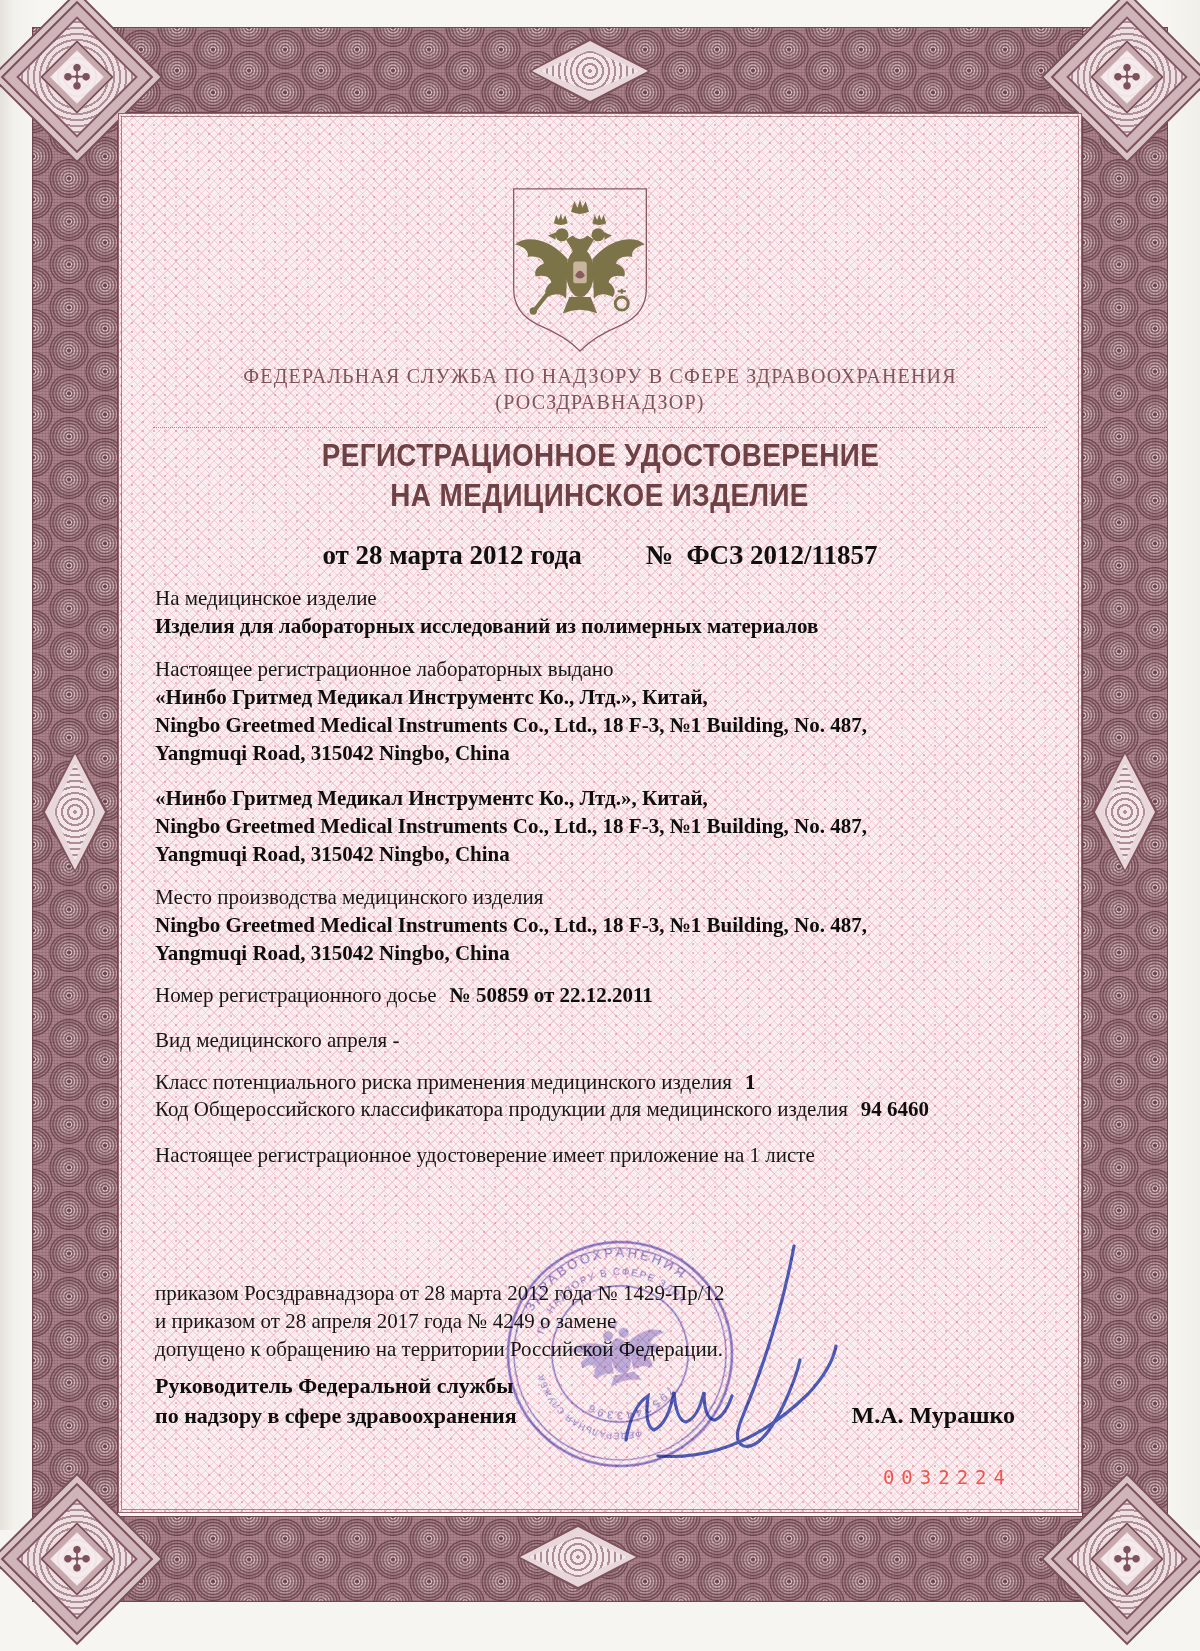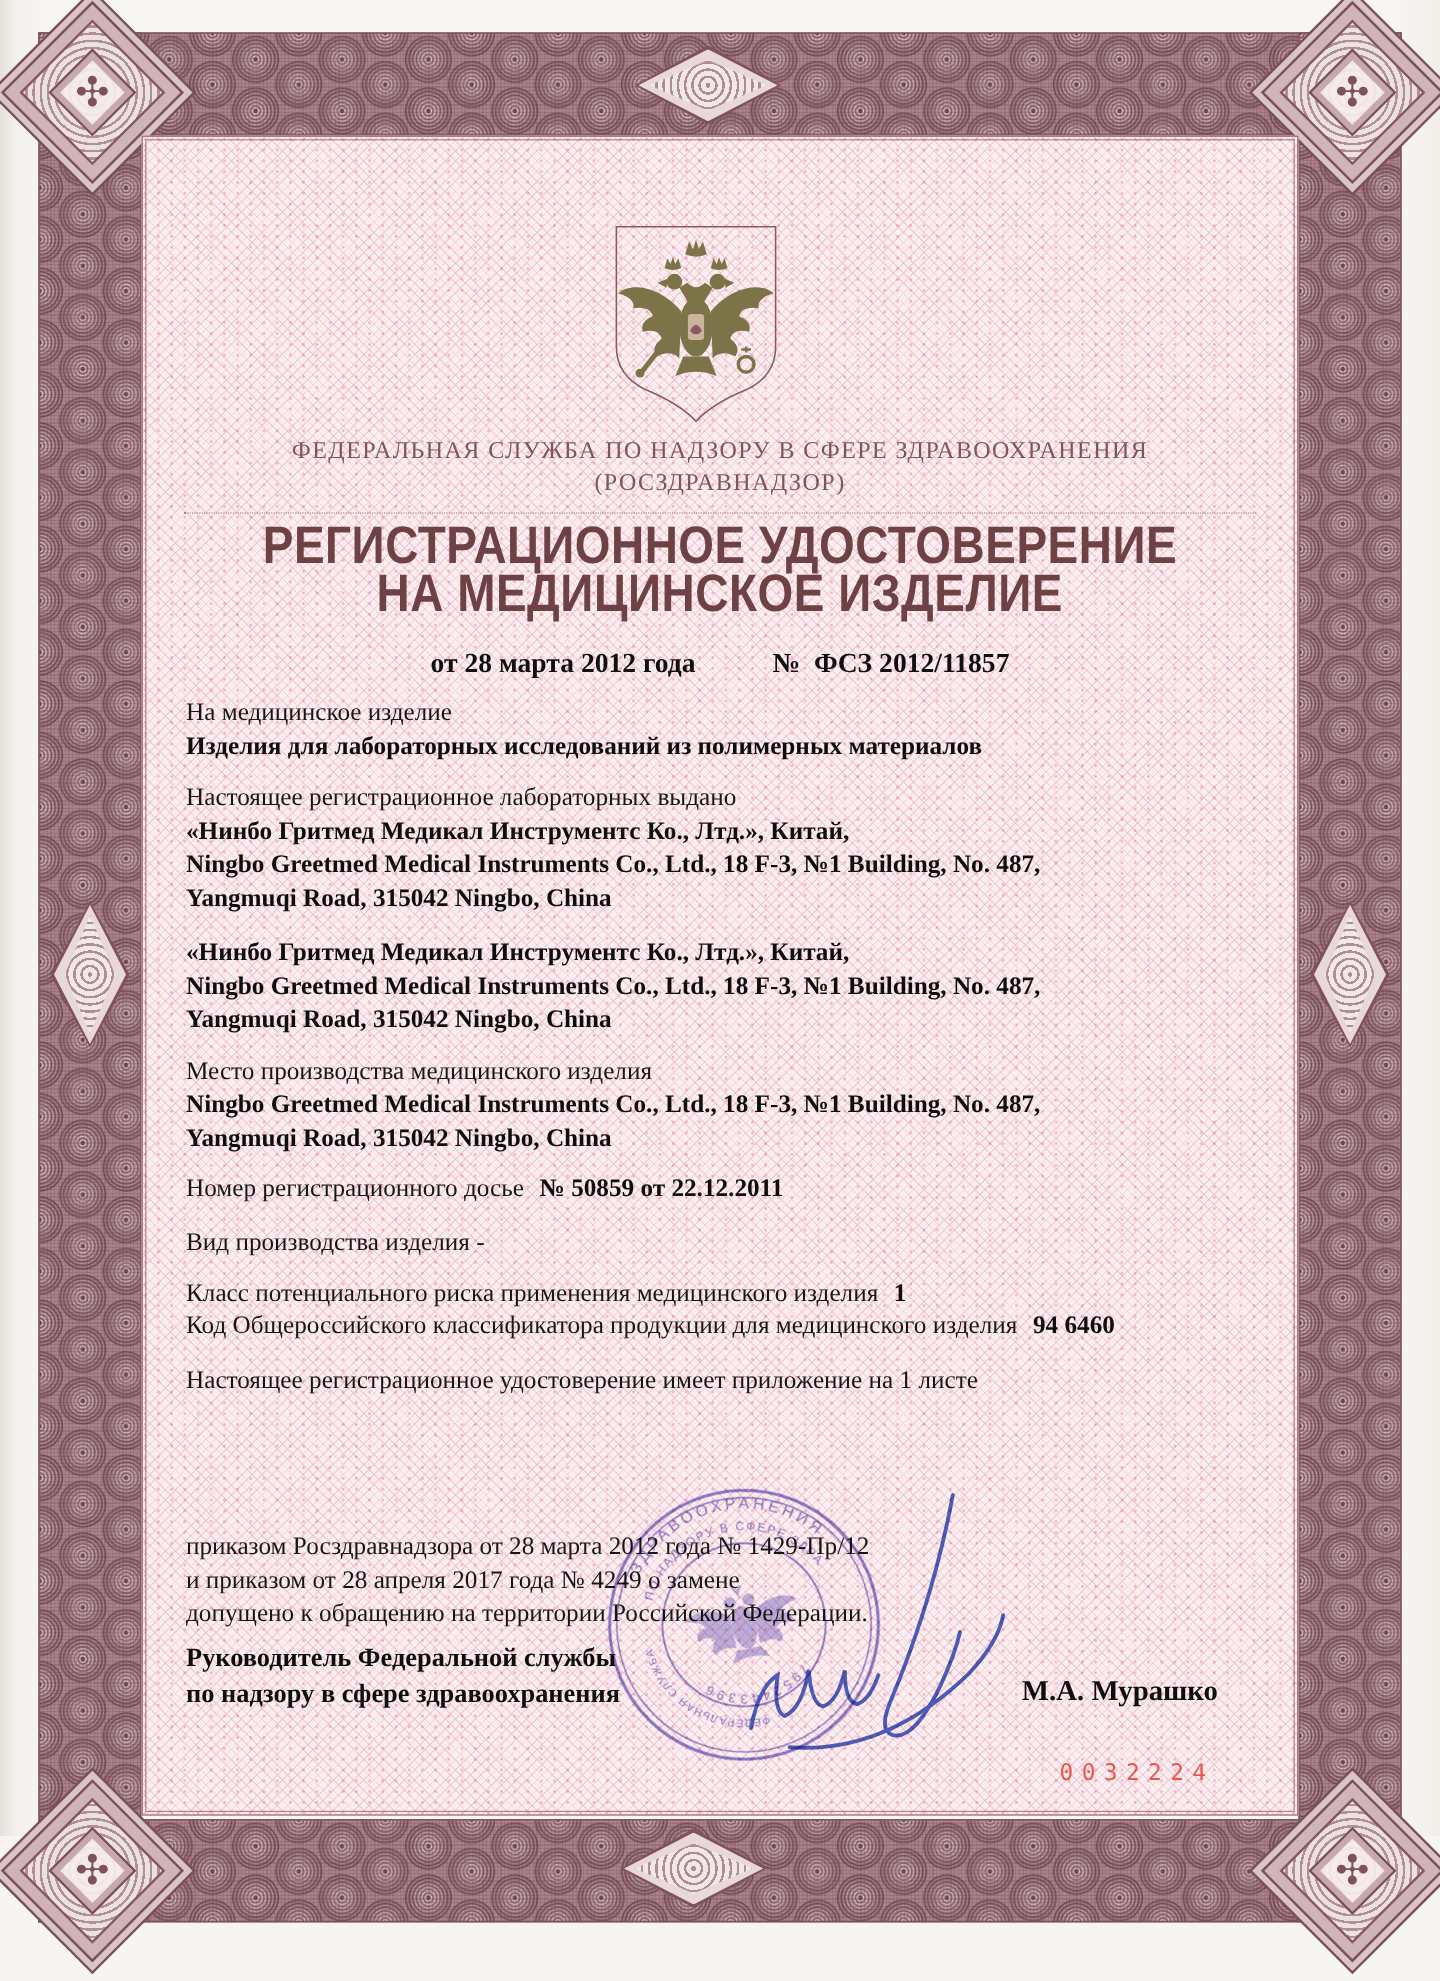--- a/index.html
+++ b/index.html
@@ -54,25 +54,25 @@
       repeating-linear-gradient(135deg, rgba(236,176,191,.5) 0 1px, rgba(255,255,255,0) 1px 6px);
     background-size:11px 9px,auto,auto;}
   .inner::before{content:"";position:absolute;inset:2px;border:1px solid rgba(148,98,106,.75);pointer-events:none;}
   
   .emblem{margin:70px auto 0;width:160px;height:172px;transform:translateX(-20px);}
   
   .authority{margin-top:7px;text-align:center;color:#7e565a;font-size:20px;line-height:26px;letter-spacing:1.2px;}
   .divider{width:93%;margin:12px auto 0;border-top:1px dotted rgba(138,92,99,.7);height:0;}
   
   .title{margin:7px 0 0;text-align:center;color:#6e4244;font-family:"Liberation Sans",sans-serif;
-    font-weight:bold;font-size:44px;line-height:40px;}
+    font-weight:bold;font-size:32px;line-height:40px;}
   .title .tline{display:inline-block;transform:scaleX(.87);letter-spacing:.5px;white-space:nowrap;}
   
   .issue-line{margin-top:25px;display:flex;justify-content:center;gap:64px;
-    font-weight:bold;font-size:23px;color:#101010;white-space:pre;}
+    font-weight:bold;font-size:27px;color:#101010;white-space:pre;}
   
   .content{padding:0 30px 0 36px;color:#161616;font-size:21px;}
   .content p{margin:0;line-height:27px;}
   .content p.b{font-weight:bold;line-height:28px;color:#0e0e0e;}
   .iv{font-weight:bold;margin-left:13px;color:#0e0e0e;}
   .f{margin-top:16px;}
   
   .order p{margin:0;line-height:28px;}
   .signer-row{display:flex;justify-content:space-between;align-items:flex-end;margin-top:8px;}
   .signer-title{font-weight:bold;font-size:22px;line-height:30px;color:#0e0e0e;}
@@ -168,21 +168,21 @@
       </div>
 
       <div class="f">
         <p>Место производства медицинского изделия</p>
         <p class="b">Ningbo Greetmed Medical Instruments Co., Ltd., 18 F-3, №1 Building, No. 487,</p>
         <p class="b">Yangmuqi Road, 315042 Ningbo, China</p>
       </div>
 
       <p class="f" style="margin-top:15px"><span>Номер регистрационного досье</span><b class="iv">№ 50859 от 22.12.2011</b></p>
 
-      <p class="f" style="margin-top:18px"><span>Вид производства изделия -</span></p>
+      <p class="f" style="margin-top:18px"><span>Вид медицинского апреля -</span></p>
 
       <p class="f" style="margin-top:15px"><span>Класс потенциального риска применения медицинского изделия</span><b class="iv">1</b></p>
 
       <p class="f"><span>Код Общероссийского классификатора продукции для медицинского изделия</span><b class="iv">94 6460</b></p>
 
       <p class="f" style="margin-top:19px"><span>Настоящее регистрационное удостоверение имеет приложение на 1 листе</span></p>
 
       <div class="order" style="margin-top:110px">
         <p>приказом Росздравнадзора от 28 марта 2012 года № 1429-Пр/12</p>
         <p>и приказом от 28 апреля 2017 года № 4249 о замене</p>

